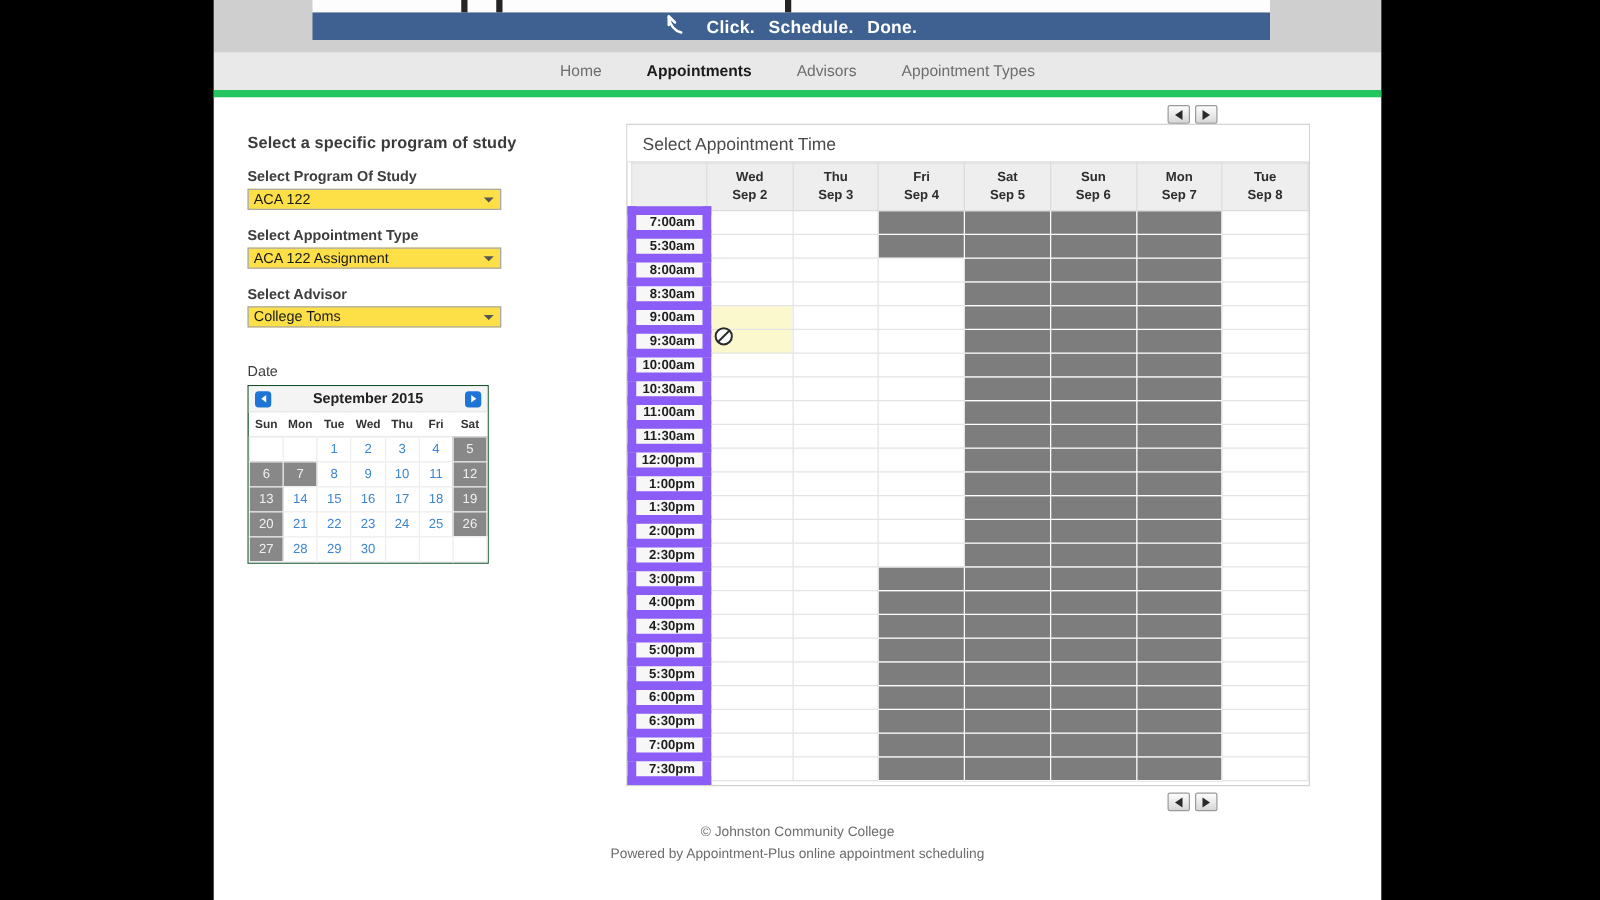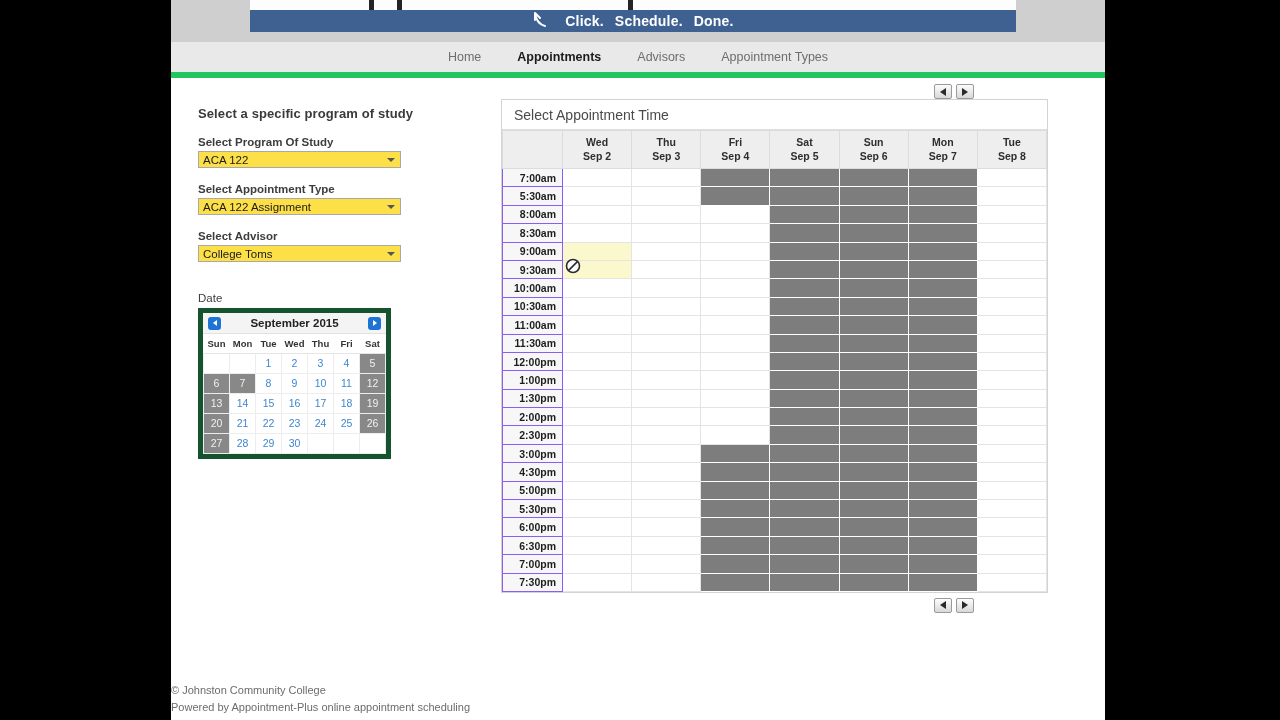--- a/index.html
+++ b/index.html
@@ -56,21 +56,21 @@
     padding-left: 4px; position: relative; cursor: pointer;
   }
   .select-caret {
     position: absolute; right: 5px; top: 50%; transform: translateY(-50%);
     width: 0; height: 0; border-left: 4px solid transparent; border-right: 4px solid transparent;
     border-top: 4px solid #555;
   }
 
   
   .date-label { font-size: 11.5px; color: #3d3d3d; margin-top: 30px; margin-bottom: 4px; }
-  .cal { width: 193px; border: 5px solid #14532d; background: #fff; }
+  .cal { width: 193px; border: 1px solid #14532d; background: #fff; }
   .cal-head {
     height: 21px; background: #f4f4f4; display: flex; align-items: center; justify-content: space-between;
     padding: 0 5px; border-bottom: 1px solid #e2e2e2;
   }
   .cal-title { font-size: 11.5px; font-weight: bold; color: #222; flex: 1; text-align: center; }
   .cal-nav {
     width: 13px; height: 13px; border-radius: 3px; background: #1e74d4;
     display: flex; align-items: center; justify-content: center; cursor: pointer; flex: none;
   }
   .cal-nav .tri-l { width:0;height:0;border-top:3px solid transparent;border-bottom:3px solid transparent;border-right:4px solid #fff; }
@@ -105,31 +105,31 @@
     font-size: 14px; color: #4a4a4a; background: #fff; border-bottom: 1px solid #dedede;
   }
 
   table.slots { width: 100%; border-collapse: collapse; table-layout: fixed; }
   table.slots th.corner { width: 60px; background: #eeeeee; border: 1px solid #dcdcdc; }
   table.slots th.day {
     background: #eeeeee; border: 1px solid #dcdcdc; height: 38px;
     font-size: 10.5px; font-weight: bold; color: #2e2e2e; line-height: 1.25;
   }
   table.slots td.time {
-    width: 60px; background: #f7f7f7; border: 1px solid #8b5cf6;
+    width: 60px; background: #f7f7f7; border: 7px solid #8b5cf6;
     text-align: right; padding-right: 6px; font-size: 10.5px; font-weight: bold; color: #1d1d1d;
     height: 18.4px;
   }
   table.slots td.cell { border: 1px solid #e4e4e4; background: #ffffff; height: 18.4px; }
   table.slots td.cell.closed { background: #7d7d7d; border: 1px solid #ffffff; }
   table.slots td.cell.hl { background: #fbf8cd; }
   .noentry { position: relative; display: block; width: 100%; height: 100%; }
 
   
-  .footer { position: absolute; left: 0; top: 604px; width: 934px; text-align: left; }
+  .footer { position: absolute; left: 0; top: 580px; width: 934px; text-align: center; }
   .footer div { font-size: 11px; color: #6c6c6c; line-height: 1.55; }
 </style>
 </head>
 <body>
 
 <div id="screen">
 
   <div class="letterbox-left"></div>
   <div class="letterbox-right"></div>
 
@@ -465,20 +465,30 @@
                   <td class="time">3:00pm</td>
                   <td class="cell"></td>
                   <td class="cell"></td>
                   <td class="cell closed"></td>
                   <td class="cell closed"></td>
                   <td class="cell closed"></td>
                   <td class="cell closed"></td>
                   <td class="cell"></td>
                 </tr>
                 <tr>
+                  <td class="time">4:00pm</td>
+                  <td class="cell"></td>
+                  <td class="cell"></td>
+                  <td class="cell closed"></td>
+                  <td class="cell closed"></td>
+                  <td class="cell closed"></td>
+                  <td class="cell closed"></td>
+                  <td class="cell"></td>
+                </tr>
+                <tr>
                   <td class="time">4:30pm</td>
                   <td class="cell"></td>
                   <td class="cell"></td>
                   <td class="cell closed"></td>
                   <td class="cell closed"></td>
                   <td class="cell closed"></td>
                   <td class="cell closed"></td>
                   <td class="cell"></td>
                 </tr>
                 <tr>

